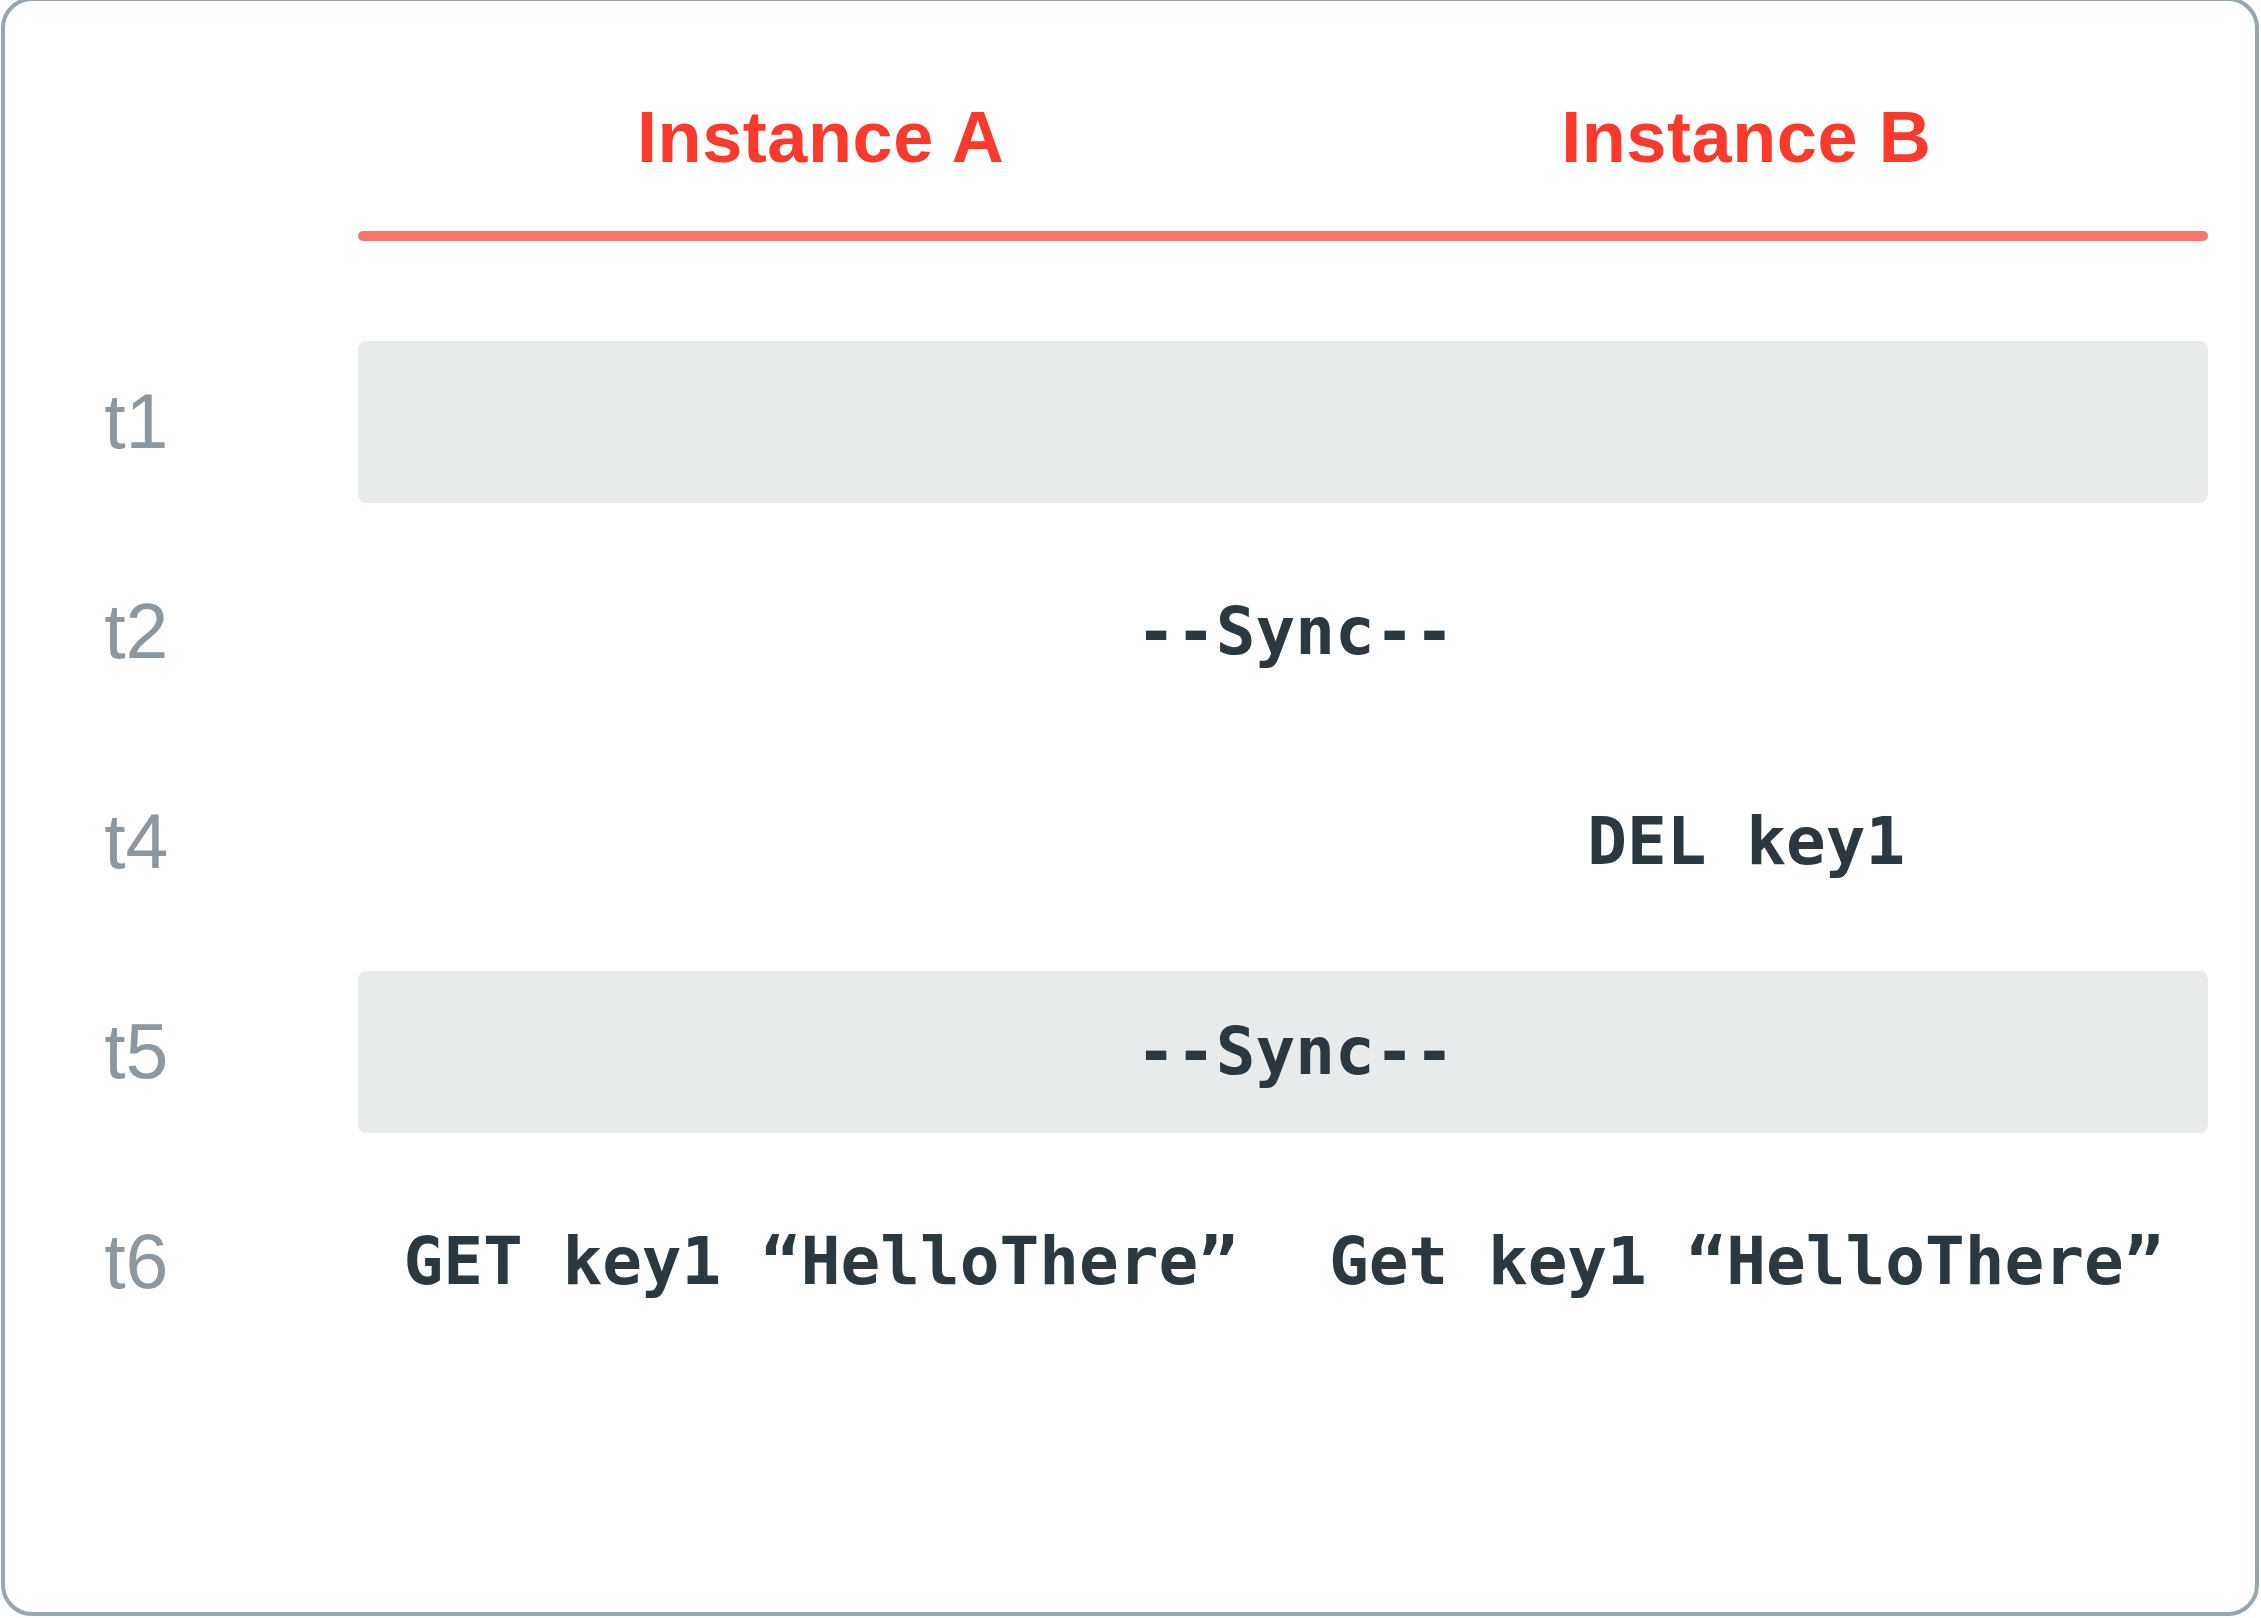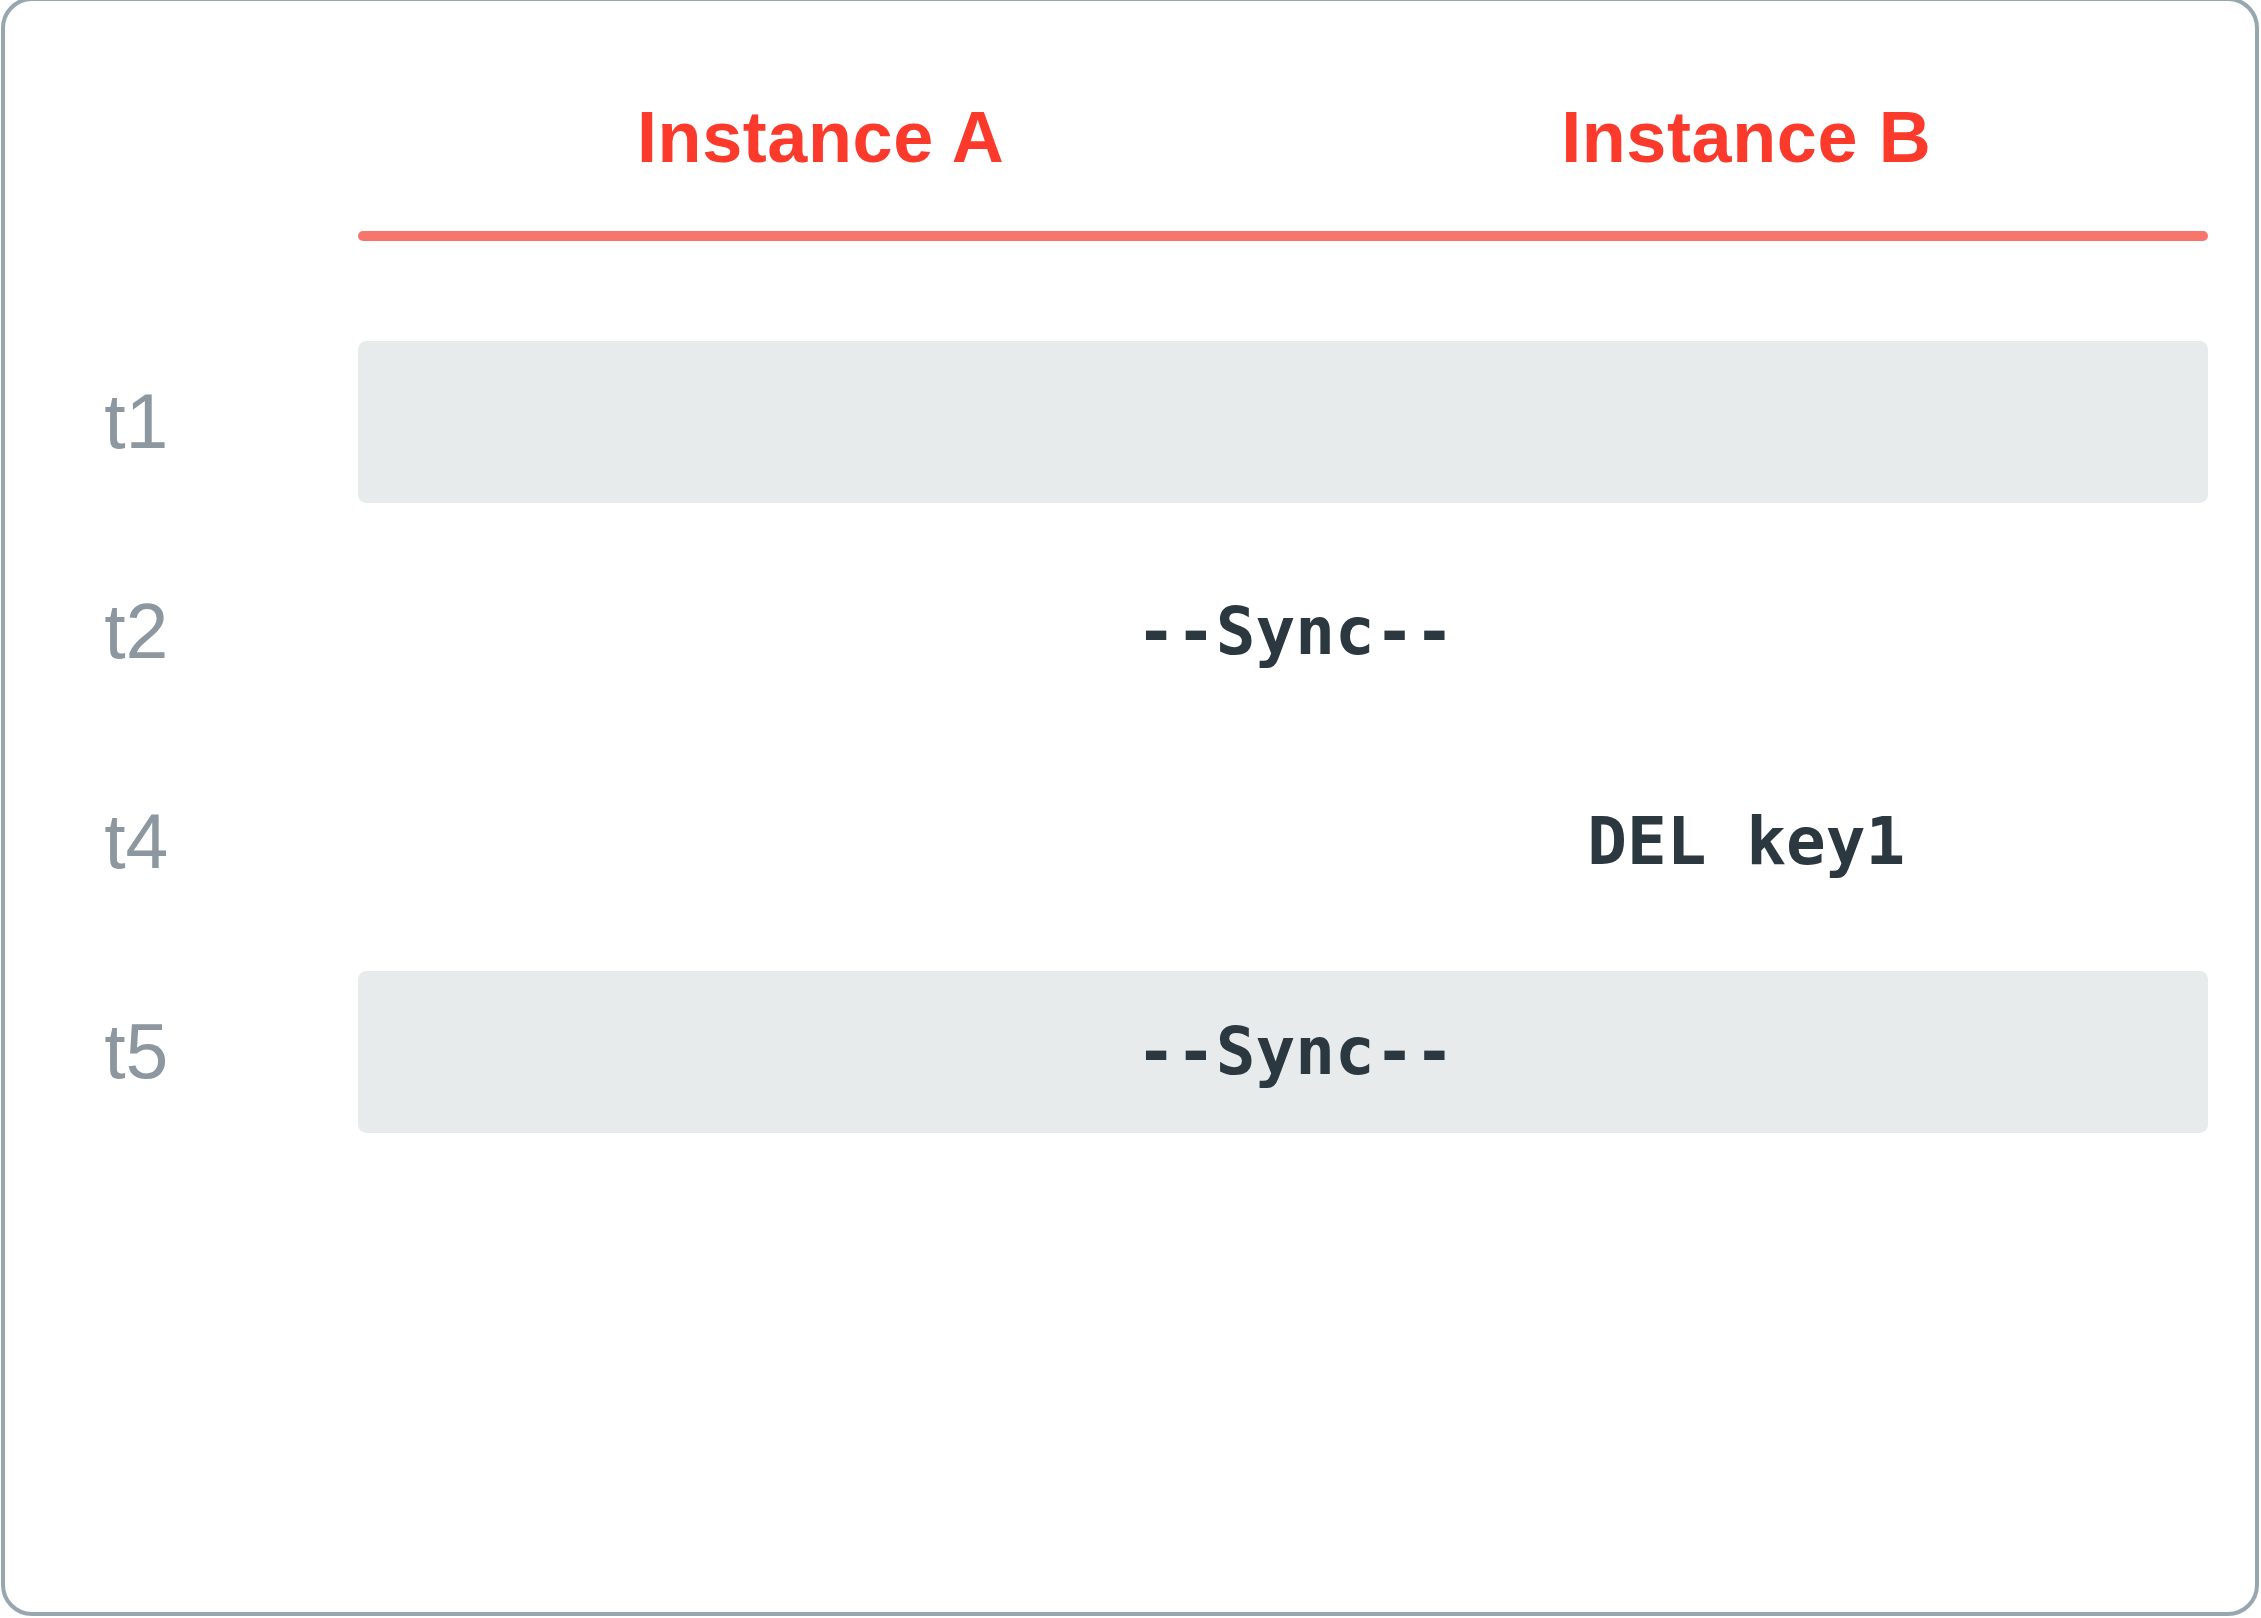--- a/index.html
+++ b/index.html
@@ -112,16 +112,21 @@
       <div class="t-label">t4</div>
       <div class="cell col-b">DEL key1</div>
     </div>
 
     <div class="row">
       <div class="t-label">t5</div>
       <div class="band"></div>
       <div class="cell full">--Sync--</div>
     </div>
 
+    <div class="row">
+      <div class="t-label">t6</div>
+      <div class="cell col-a">GET key1 “HelloThere”</div>
+      <div class="cell col-b">Get key1 “HelloThere”</div>
+    </div>
 
   </div>
 </div>
 
 
 </body></html>

